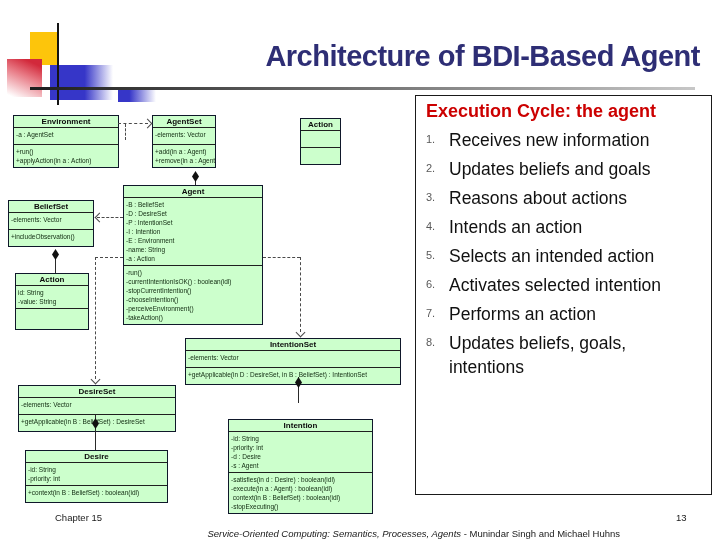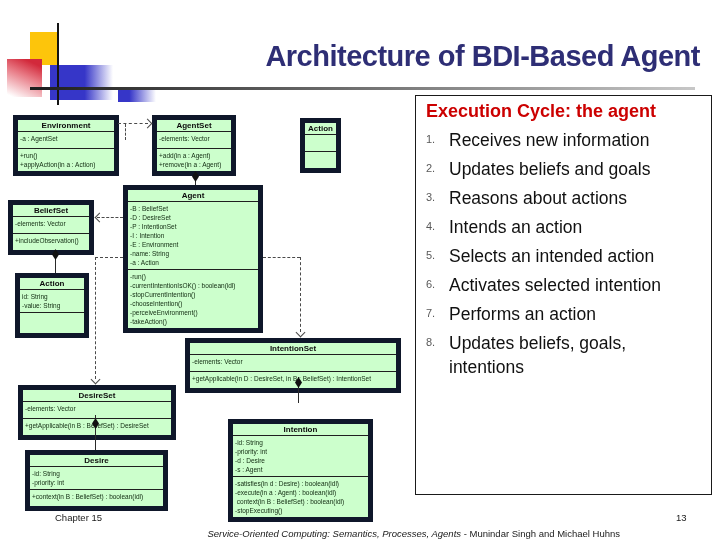--- a/index.html
+++ b/index.html
@@ -32,29 +32,29 @@
     background:#ffffff;border:1px solid #1a1a1a;box-sizing:border-box;
     padding:5px 6px 0 10px;
   }
   #exec-title{font-size:18px;font-weight:600;color:var(--accent-red,#cc0000);margin-bottom:6px;}
   .exec-item{display:flex;margin-bottom:5px;}
   .exec-num{width:23px;flex:0 0 23px;font-size:11px;color:#595959;padding-top:5px;}
   .exec-text{font-size:17.5px;line-height:24px;color:#111111;width:250px;}
   
   .uml{
     position:absolute;background:var(--uml-green,#ccffcc);
-    border:5px solid #0f172a;box-sizing:border-box;color:#102a10;
+    border:1px solid #0f172a;box-sizing:border-box;color:#102a10;
   }
   .uml-title{font-size:8px;font-weight:bold;text-align:center;padding:1px 2px;color:#0c0c0c;}
   .uml-attrs,.uml-methods{
     border-top:1px solid #1f1f1f;font-size:6.5px;line-height:9px;
     padding:2px 1px 2px 2px;white-space:pre;overflow:hidden;min-height:12px;
   }
   #cls-environment{left:13px;top:115px;width:106px;}
-  #cls-agentset{left:152px;top:115px;width:84px;}
+  #cls-agentset{left:152px;top:115px;width:64px;}
   #cls-action{left:300px;top:118px;width:41px;}
   #cls-agent{left:123px;top:185px;width:140px;}
   #cls-beliefset{left:8px;top:200px;width:86px;}
   #cls-belief{left:15px;top:273px;width:74px;}
   #cls-belief .uml-methods{min-height:16px;}
   #cls-intentionset{left:185px;top:338px;width:216px;}
   #cls-desireset{left:18px;top:385px;width:158px;}
   #cls-desire{left:25px;top:450px;width:143px;}
   #cls-intention{left:228px;top:419px;width:145px;}
   

